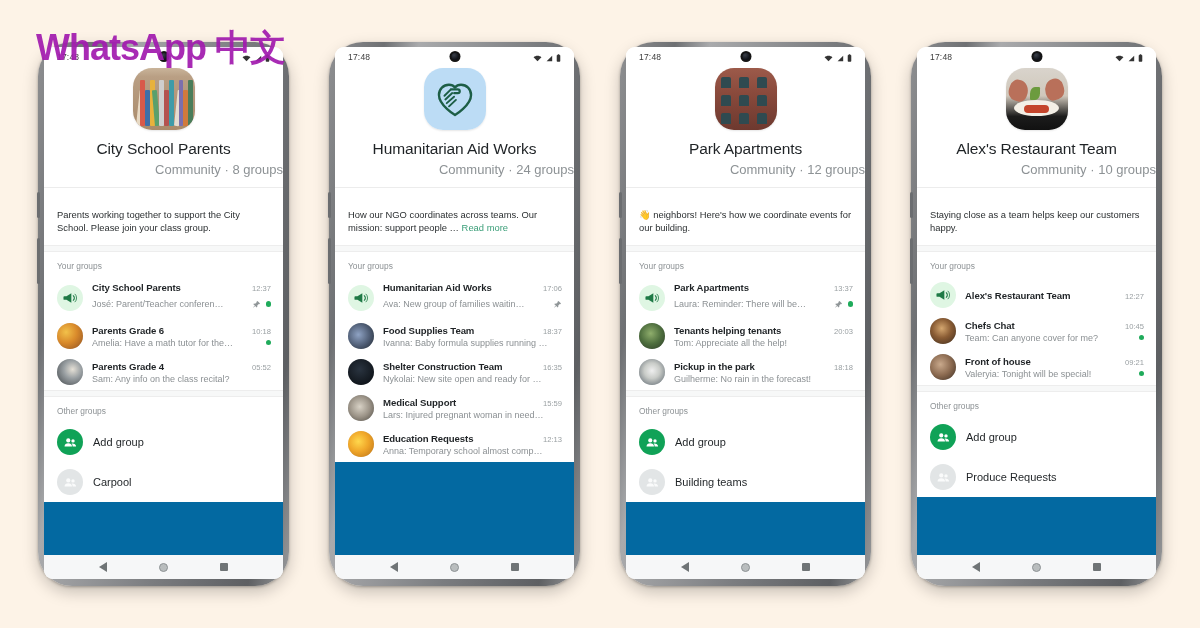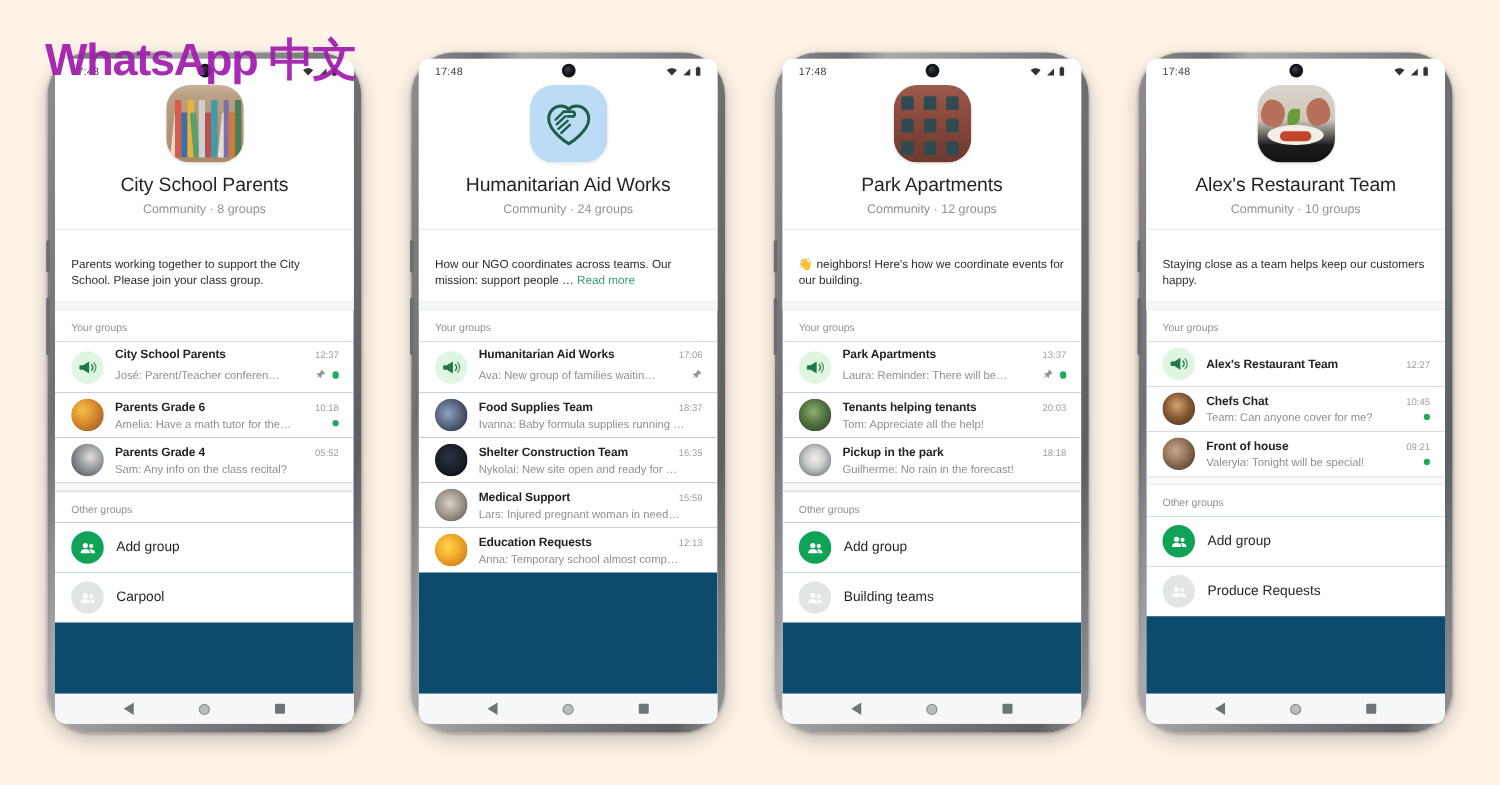--- a/index.html
+++ b/index.html
@@ -64,31 +64,31 @@
 
   
   .chead{background:#fff;padding:0 0 11px 0;text-align:center;position:relative;margin-top:-22px;}
   .cavatar{
     width:62px;height:62px;border-radius:19px;margin:0 auto;overflow:hidden;position:relative;
     box-shadow:0 1px 2px rgba(0,0,0,.10);
   }
   .cname{
     font-size:15.5px;color:#1f2326;margin-top:10px;font-weight:400;letter-spacing:-.1px;line-height:1.15;
   }
-  .cmeta{font-size:10px;color:#8d9295;margin-top:4px;}
+  .cmeta{font-size:13px;color:#8d9295;margin-top:4px;text-align:right;}
   .hairline{height:1px;background:#ececec;margin-top:10px;}
 
   .cdesc{
     font-size:9.4px;color:#2b2f31;line-height:1.45;padding:9px 13px 10px 13px;background:#fff;
   }
   .cdesc .more{color:#3a9e78;}
   .sep{height:5px;background:#f7f8f8;border-top:1px solid #ededed;border-bottom:1px solid #ededed;}
 
   
-  .scroll{flex:1 1 auto;overflow:hidden;background:#0c4a6e;display:flex;flex-direction:column;}
+  .scroll{flex:1 1 auto;overflow:hidden;background:#0369a1;display:flex;flex-direction:column;}
   .sechead{font-size:8.4px;color:#8d9295;padding:9px 13px 6px 13px;background:#fff;}
 
   .row{display:flex;align-items:center;padding:5px 12px 5px 13px;background:#fff;gap:9px;}
   .av{width:26px;height:26px;border-radius:50%;flex:0 0 auto;overflow:hidden;position:relative;background:#dfe3e4;}
   .av.ann{background:#dff6e3;display:flex;align-items:center;justify-content:center;}
   .rowbody{flex:1 1 auto;min-width:0;}
   .r1{display:flex;align-items:baseline;gap:6px;}
   .rtitle{font-size:9.6px;font-weight:700;color:#1f2326;white-space:nowrap;overflow:hidden;text-overflow:ellipsis;flex:1 1 auto;letter-spacing:-.1px;}
   .rtime{font-size:7.6px;color:#9aa0a3;flex:0 0 auto;}
   .r2{display:flex;align-items:center;gap:5px;margin-top:2px;}

